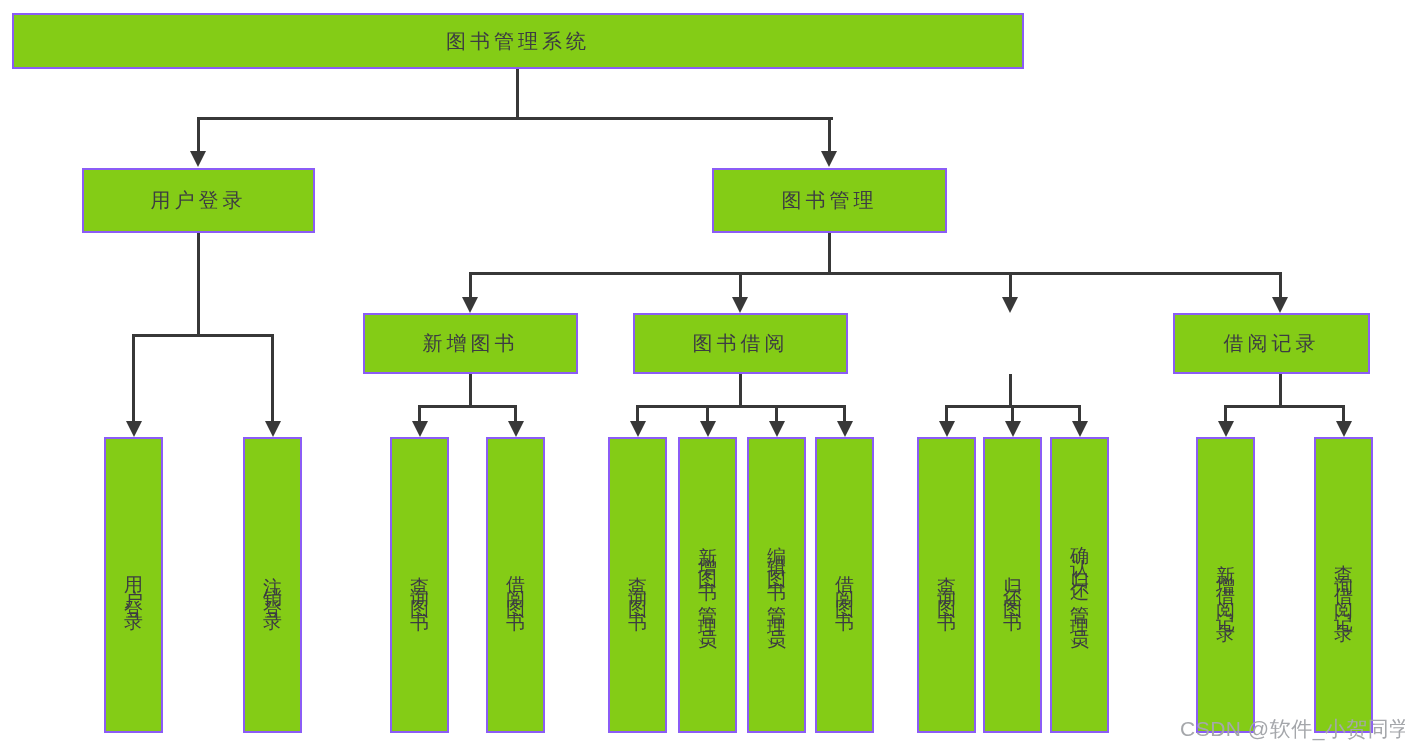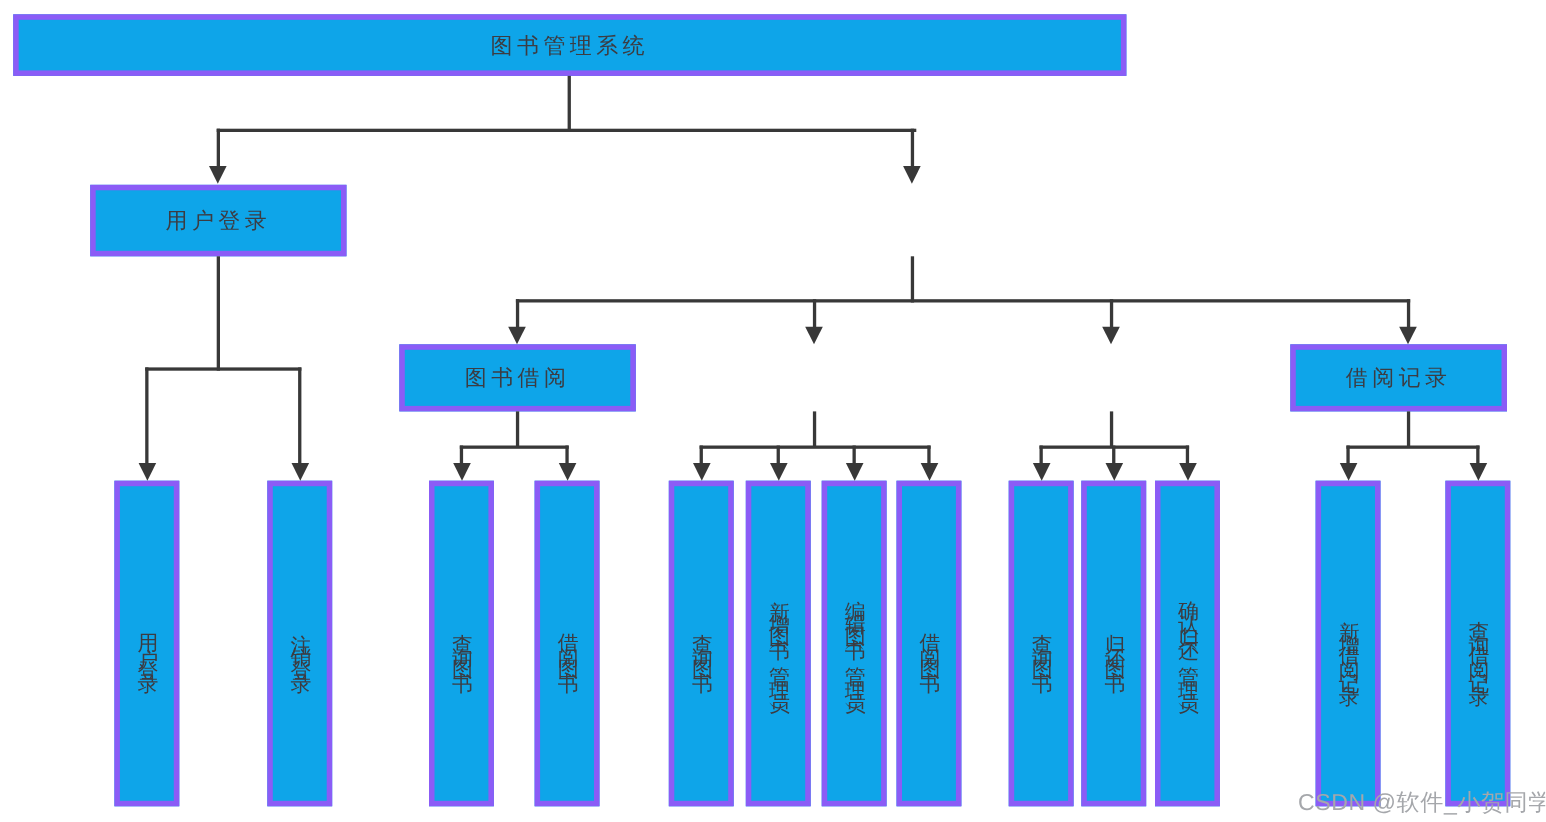--- a/index.html
+++ b/index.html
@@ -7,22 +7,22 @@
     position:relative;
     width:1405px;height:747px;
     background:#ffffff;
     font-family:"Liberation Sans","DejaVu Sans",sans-serif;
     color:#3c3c42;
     overflow:hidden;
   }
   .node{
     position:absolute;
     box-sizing:border-box;
-    border:5px solid #8b5cf6;
-    background:#0ea5e9;
+    border:2px solid #8b5cf6;
+    background:#84cc16;
     display:flex;
     align-items:center;
     justify-content:center;
     font-size:20px;
     letter-spacing:4px;
     white-space:nowrap;
   }
   .vnode{
     writing-mode:vertical-rl;
     text-orientation:mixed;
@@ -47,23 +47,25 @@
 </style>
 </head>
 <body>
 
 <div class="canvas">
 
   <div class="node" style="left:12px;top:13px;width:1012px;height:56px">图书管理系统</div>
 
   <div class="node" style="left:82px;top:168px;width:233px;height:65px">用户登录</div>
 
+  <div class="node" style="left:712px;top:168px;width:235px;height:65px">图书管理</div>
 
-  <div class="node" style="left:363px;top:313px;width:215px;height:61px">图书借阅</div>
+  <div class="node" style="left:363px;top:313px;width:215px;height:61px">新增图书</div>
 
+  <div class="node" style="left:633px;top:313px;width:215px;height:61px">图书借阅</div>
 
 
   <div class="node" style="left:1173px;top:313px;width:197px;height:61px">借阅记录</div>
 
   <div class="node vnode" style="left:104px;top:437px;width:59px;height:296px">用户登录</div>
 
   <div class="node vnode" style="left:243px;top:437px;width:59px;height:296px">注销登录</div>
 
   <div class="node vnode" style="left:390px;top:437px;width:59px;height:296px">查询图书</div>
 

